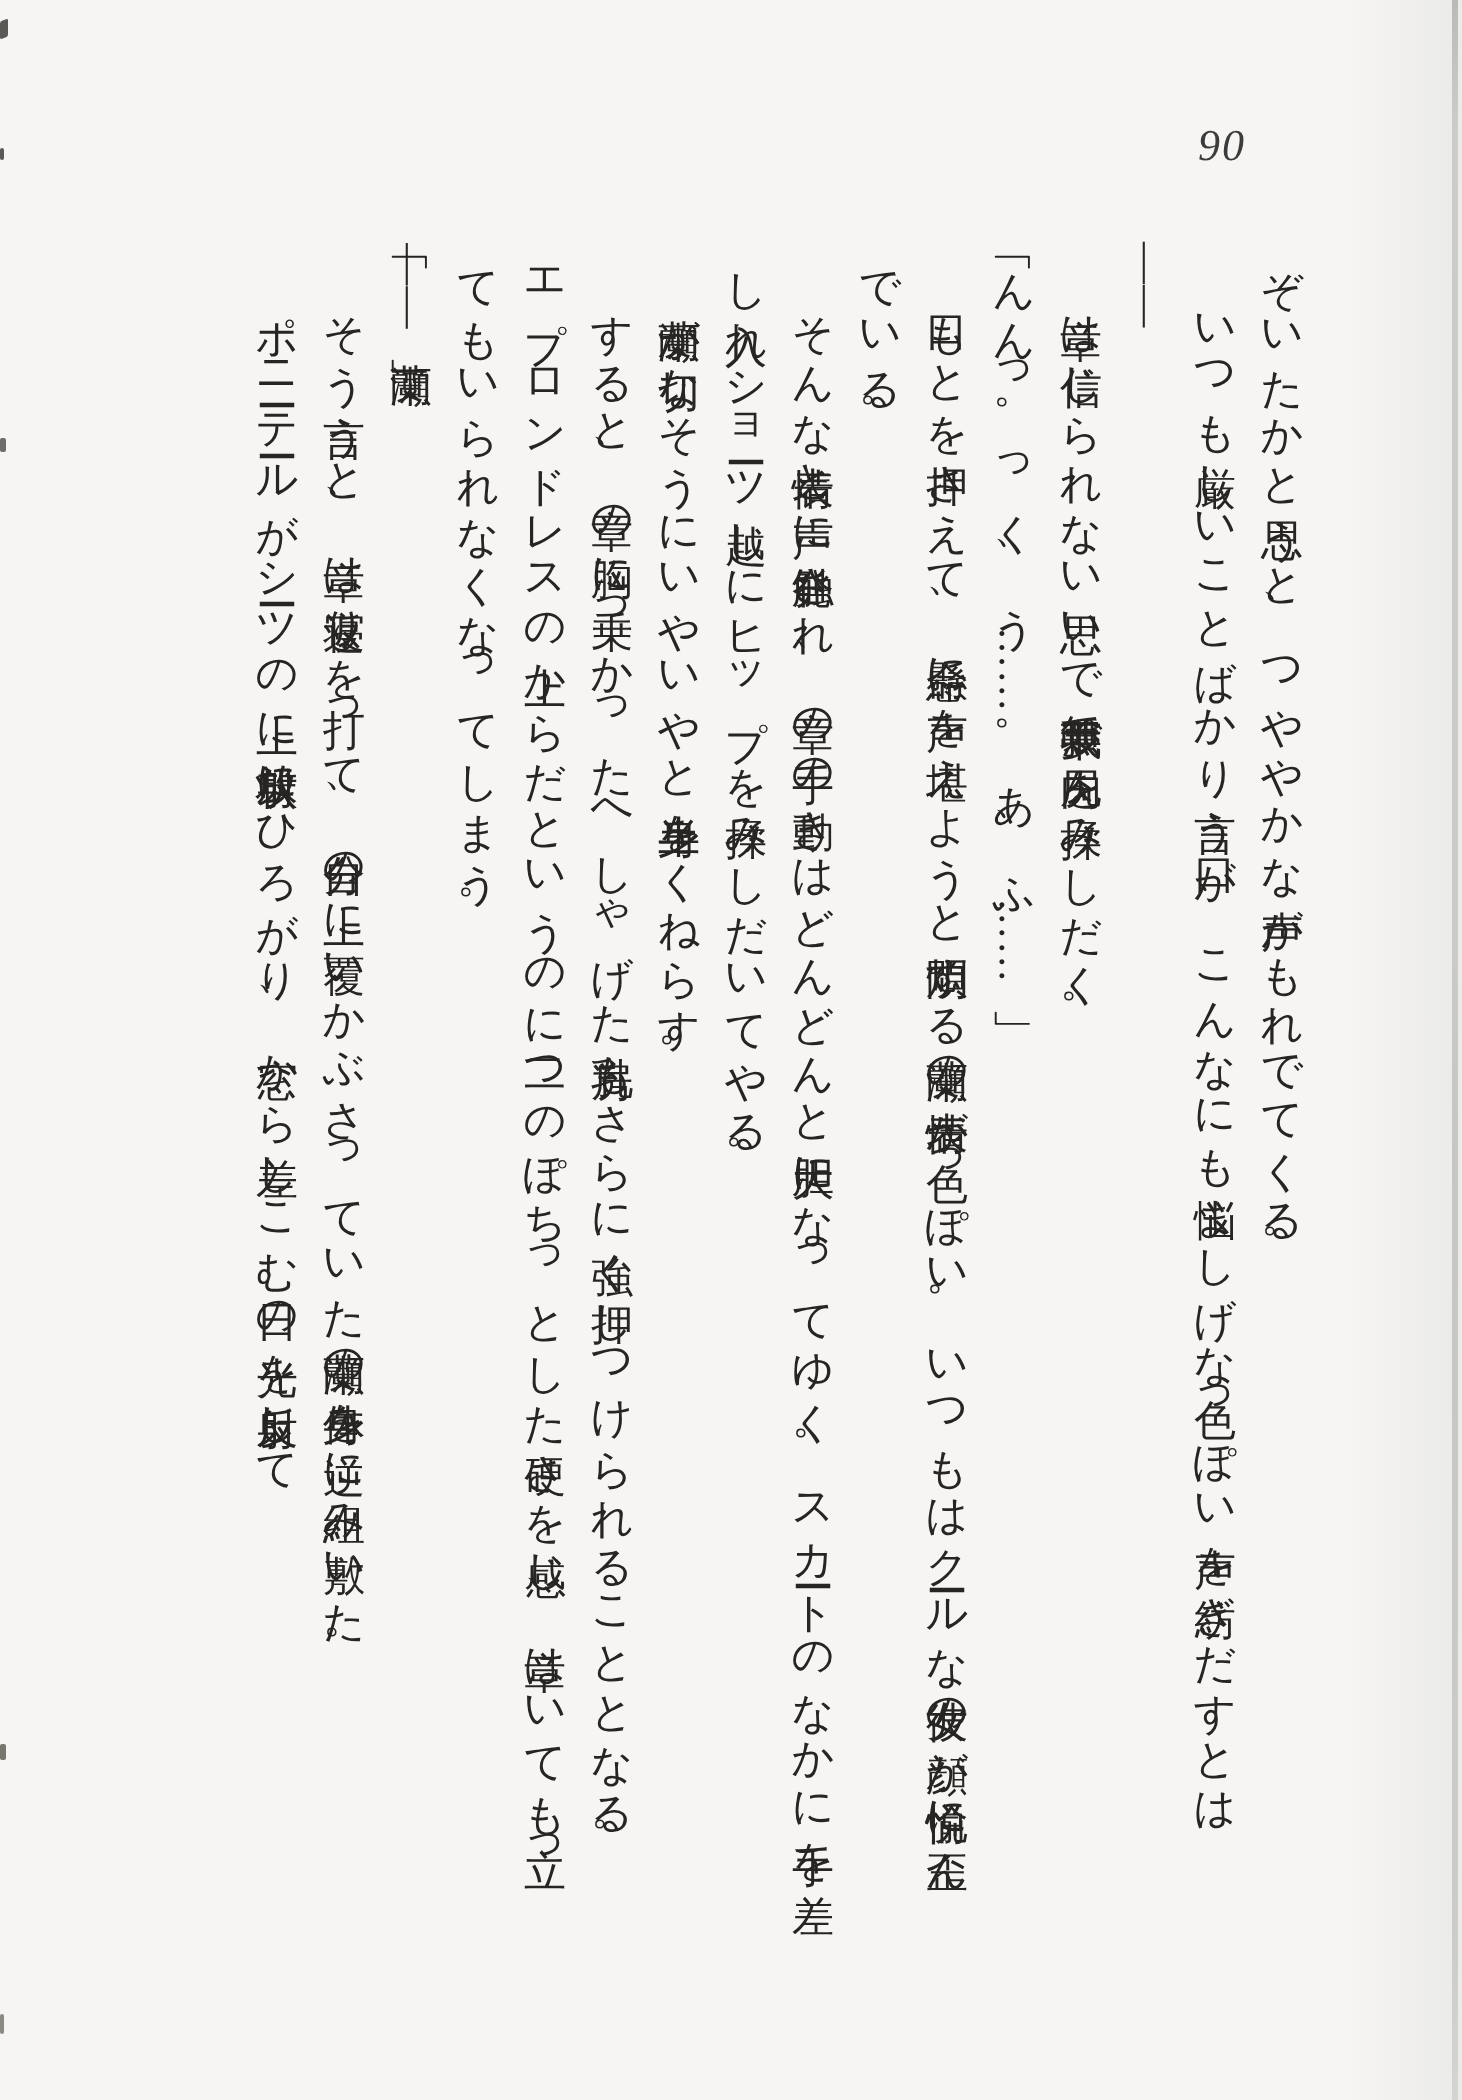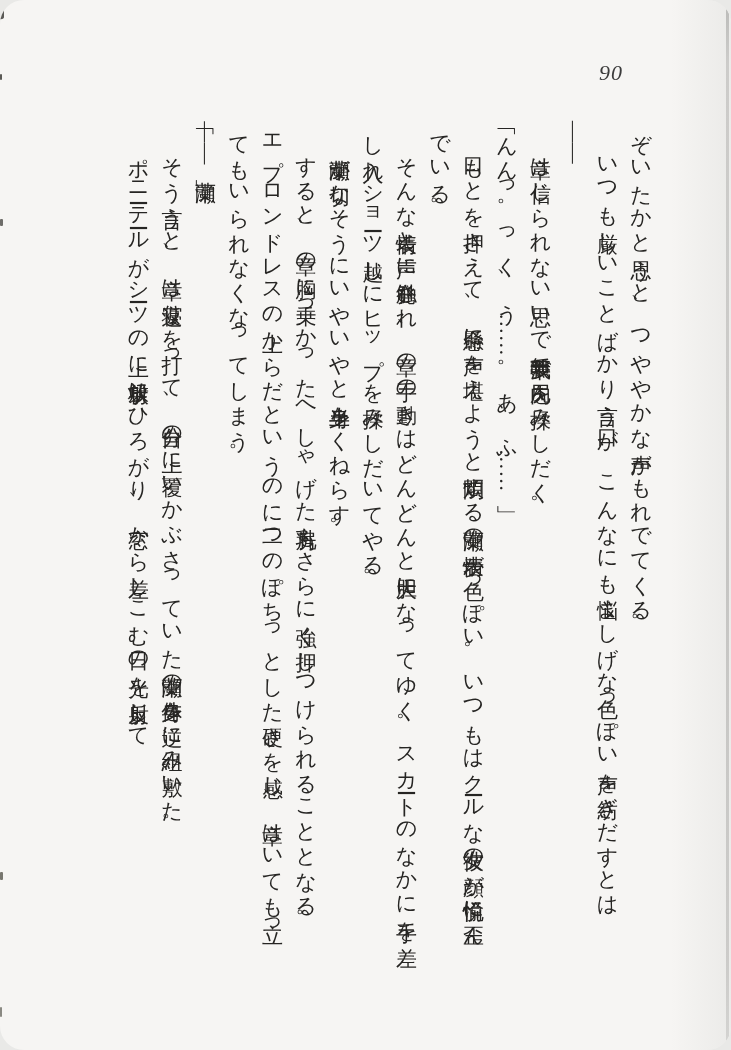--- a/index.html
+++ b/index.html
@@ -7,21 +7,20 @@
     padding: 0;
     background: #e9e9e7;
   }
   .page {
     position: relative;
     width: 731px;
     height: 1050px;
     background: #f6f5f3;
     overflow: hidden;
     font-family: "Liberation Serif", "DejaVu Serif", serif;
-    border-radius: 24px;
   }
   
   .page::after {
     content: "";
     position: absolute;
     top: 0; right: 0;
     width: 60px; height: 100%;
     background: linear-gradient(to right, rgba(255,255,255,0), rgba(226,226,224,0.55));
     pointer-events: none;
   }

